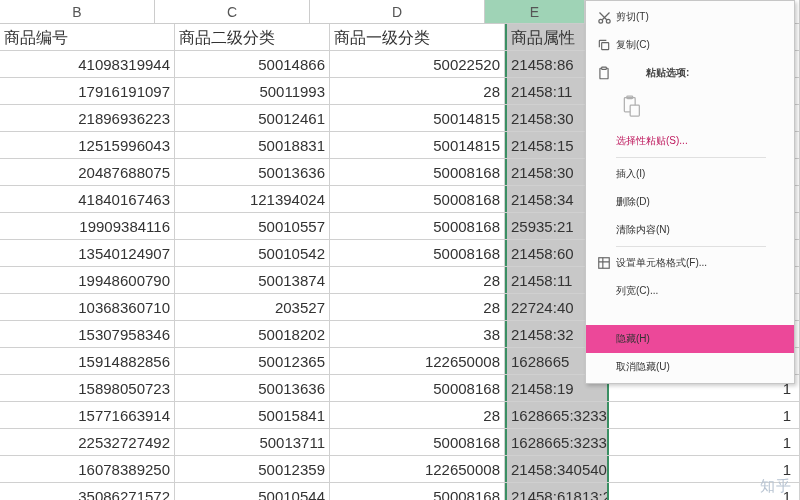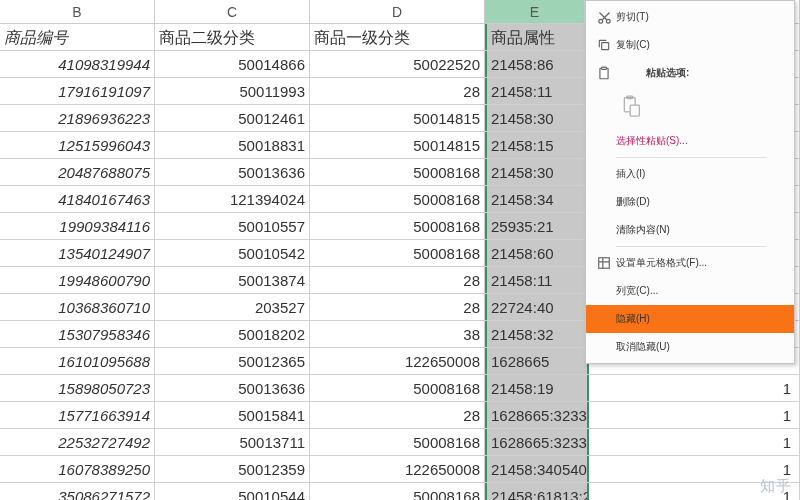--- a/index.html
+++ b/index.html
@@ -40,21 +40,21 @@
     border-bottom: 1px solid #d0d0d0;
   }
   .cell {
     border-right: 1px solid #d0d0d0;
     padding: 0 4px;
     line-height: 27px;
     white-space: nowrap;
     overflow: hidden;
     font-size: 15px;
   }
-  .c-b { width: 155px; text-align: right; font-style: italic; }
+  .c-b { width: 175px; text-align: right; }
   .c-c { width: 155px; text-align: right; }
   .c-d { width: 175px; text-align: right; }
   .c-e { width: 104px; text-align: left; background: #c8c8c8; border-left: 2px solid #3a8f63; border-right: 2px solid #3a8f63; }
   .c-f { flex: 1; text-align: right; padding-right: 8px; }
   .hdr .cell { text-align: left; font-size: 16px; }
   .hdr .c-e { background: #c8c8c8; }
 
   
   .ctxmenu {
     position: absolute;
@@ -79,21 +79,21 @@
   .mitem .ic {
     width: 24px;
     display: inline-flex;
     justify-content: center;
     color: #666;
   }
   .mitem .lbl { flex: 1; }
   .mitem.heading { font-weight: bold; color: #444; gap: 30px; }
   .mitem.disabled { color: #be185d; }
   .mitem.disabled .ic { color: #c0c0c0; }
-  .mitem.hover { background: #f97316; }
+  .mitem.hover { background: #ec4899; margin-top: 20px; }
   .pasteopt {
     padding: 4px 0 6px 30px;
   }
   .pasteopt .pbtn {
     display: inline-flex;
     width: 30px;
     height: 30px;
     border: 1px solid transparent;
     align-items: center;
     justify-content: center;
@@ -207,21 +207,21 @@
         <div class="cell c-f"></div>
       </div>
       <div class="row">
         <div class="cell c-b">15307958346</div>
         <div class="cell c-c">50018202</div>
         <div class="cell c-d">38</div>
         <div class="cell c-e">21458:32</div>
         <div class="cell c-f">1</div>
       </div>
       <div class="row">
-        <div class="cell c-b">16101095688</div>
+        <div class="cell c-b">15914882856</div>
         <div class="cell c-c">50012365</div>
         <div class="cell c-d">122650008</div>
         <div class="cell c-e">1628665</div>
         <div class="cell c-f"></div>
       </div>
       <div class="row">
         <div class="cell c-b">15898050723</div>
         <div class="cell c-c">50013636</div>
         <div class="cell c-d">50008168</div>
         <div class="cell c-e">21458:19</div>

